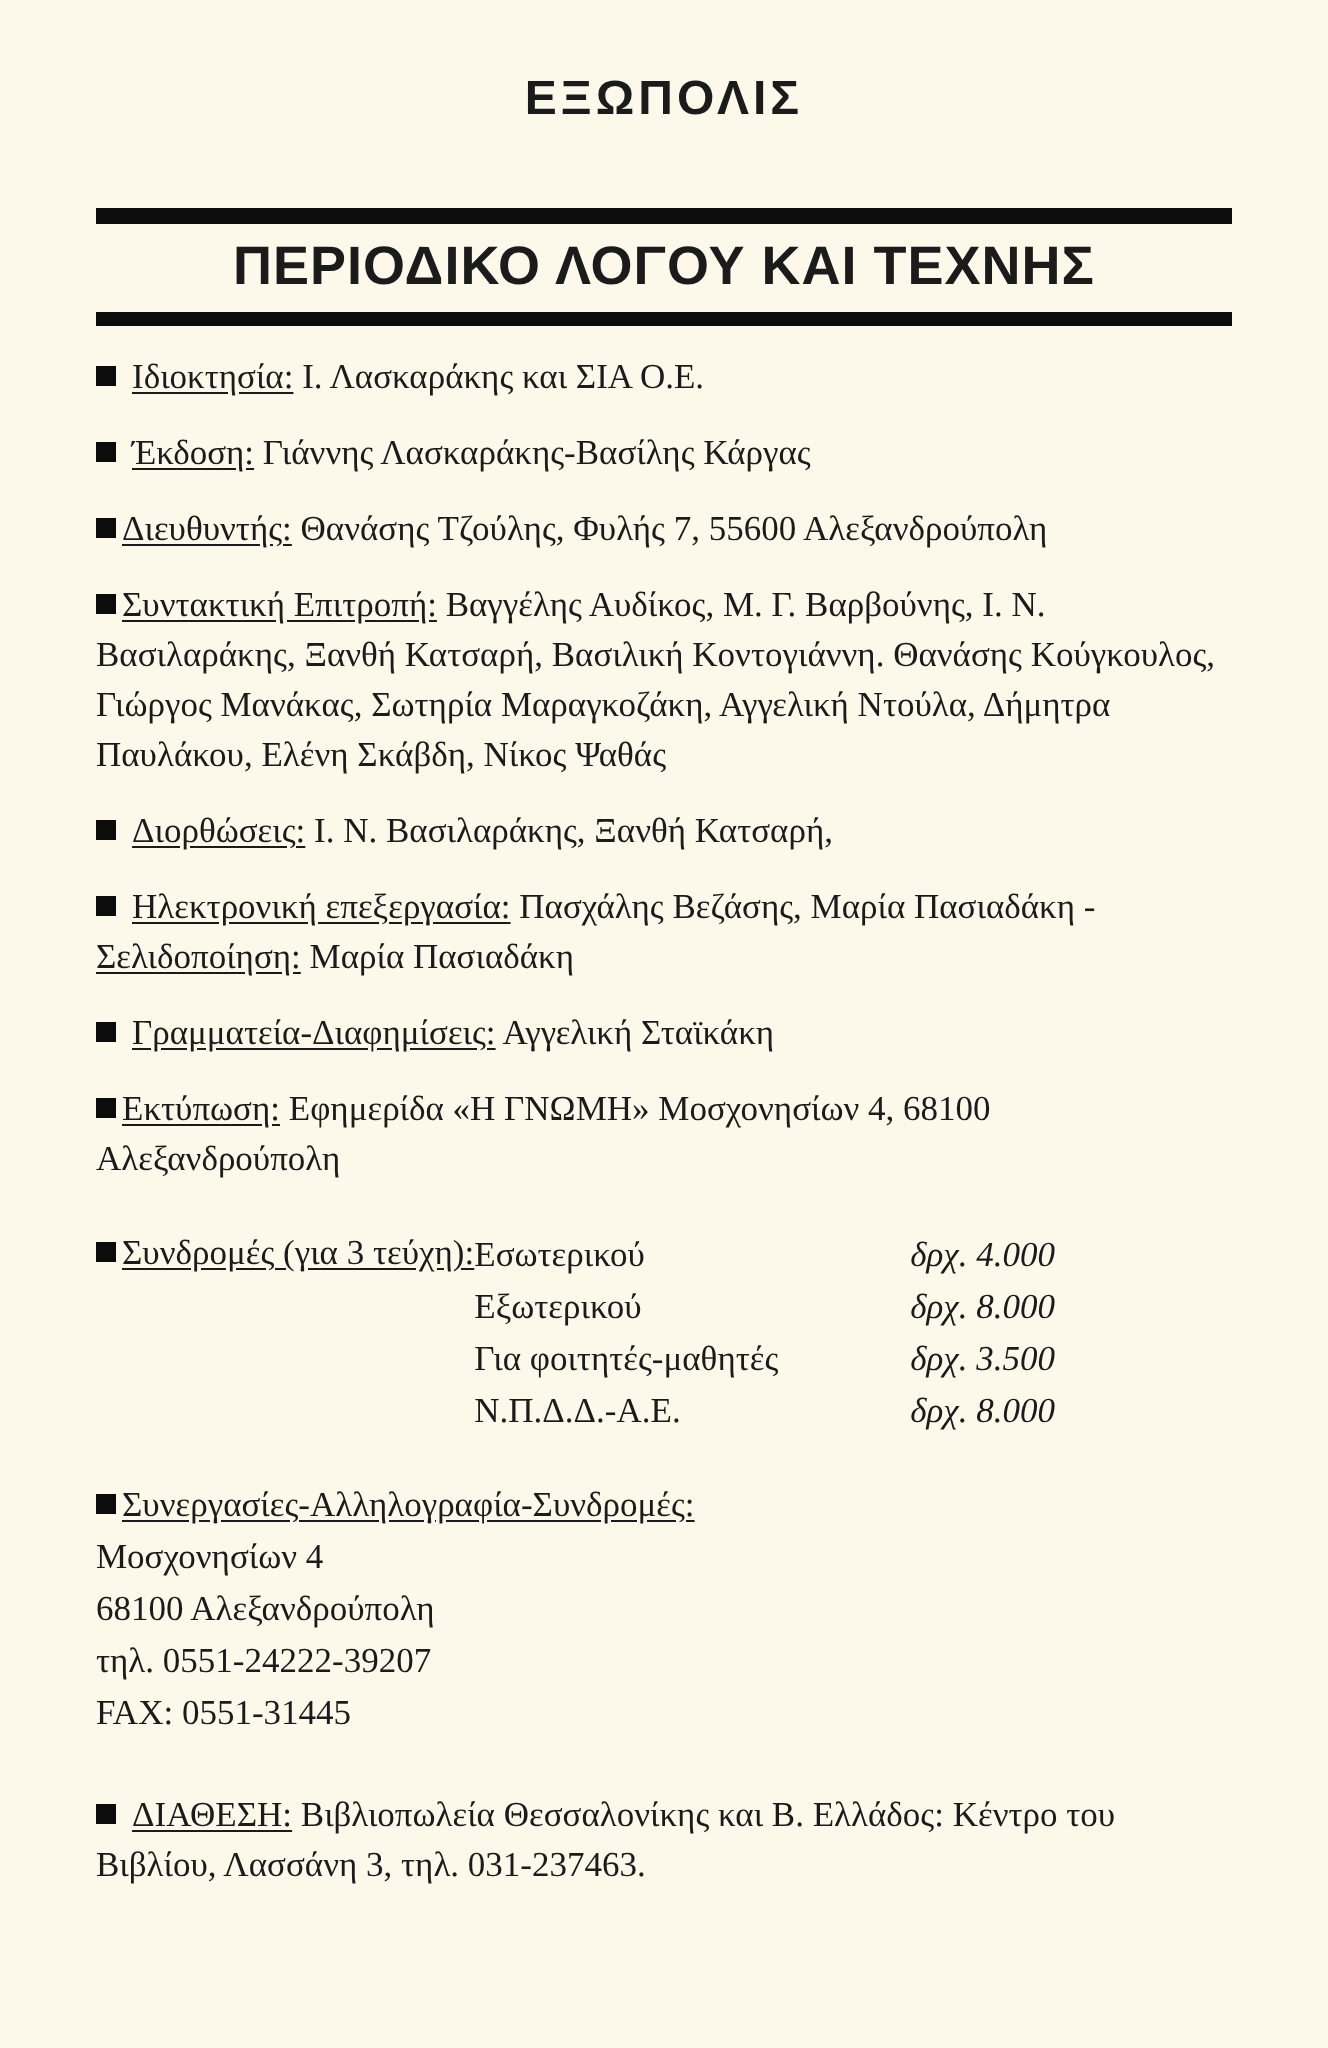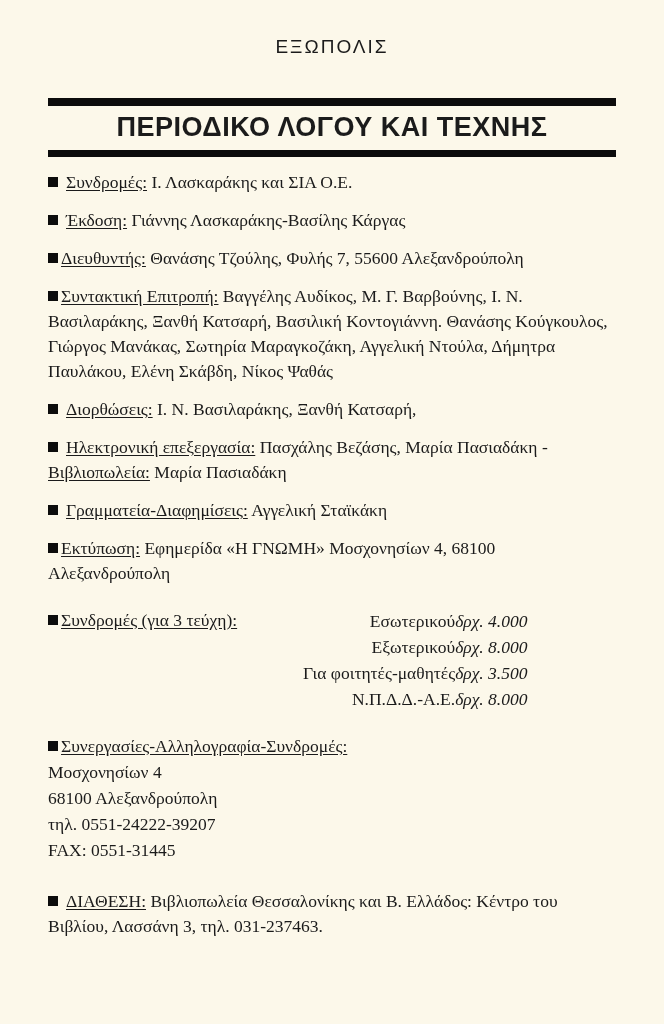--- a/index.html
+++ b/index.html
@@ -11,22 +11,22 @@
     overflow:hidden;
   }
   .paper{
     box-sizing:border-box;
     width:664px;height:1024px;
     padding:24px 48px 0 48px;
     position:relative;
   }
   .title{
     font-family:"Liberation Sans","DejaVu Sans",sans-serif;
-    font-weight:normal;
-    font-size:19px;
+    font-weight:bold;
+    font-size:24px;
     letter-spacing:2px;
     text-align:center;
     margin:12px 0 0 0;
   }
   .rule-top{height:8px;background:var(--bar,#0c0c0c);margin-top:40px;}
   .subtitle{
     font-family:"Liberation Sans","DejaVu Sans",sans-serif;
     font-weight:bold;
     font-size:27px;
     letter-spacing:0.5px;
@@ -44,21 +44,21 @@
     width:10px;height:10px;
     background:var(--bar,#0c0c0c);
     vertical-align:baseline;
     position:relative;top:-1px;
   }
   .sq-gap{margin-right:8px;}
   .sq-tight{margin-right:3px;}
   .lbl{text-decoration:underline;text-underline-offset:2px;}
   .line{margin:0;}
   
-  .subs{margin-top:22px;text-align:right;}
+  .subs{margin-top:22px;}
   .subs-flex{display:flex;align-items:flex-start;}
   .subs-label{flex:0 0 auto;white-space:nowrap;min-width:174px;}
   .subs-rows{flex:1 1 auto;}
   .subs-row{display:flex;line-height:26px;}
   .subs-cat{width:218px;}
   .subs-price{white-space:nowrap;font-style:italic;}
   
   .contact{margin-top:22px;}
   .contact-lines{width:490px;text-align:left;line-height:26px;}
   
@@ -72,21 +72,21 @@
 
 <div class="paper">
 
   <h1 class="title">ΕΞΩΠΟΛΙΣ</h1>
 
   <div class="rule-top"></div>
   <div class="subtitle">ΠΕΡΙΟΔΙΚΟ ΛΟΓΟΥ ΚΑΙ ΤΕΧΝΗΣ</div>
   <div class="rule-bottom"></div>
 
   <div class="entry">
-    <span class="sq sq-gap"></span><span class="lbl">Συνδρομές:</span>
+    <span class="sq sq-gap"></span><span class="lbl">Ιδιοκτησία:</span>
     <span>Ι. Λασκαράκης και ΣΙΑ Ο.Ε.</span>
   </div>
 
   <div class="entry">
     <span class="sq sq-gap"></span><span class="lbl">Έκδοση:</span>
     <span>Γιάννης Λασκαράκης-Βασίλης Κάργας</span>
   </div>
 
   <div class="entry">
     <span class="sq sq-tight"></span><span class="lbl">Διευθυντής:</span>
@@ -98,21 +98,21 @@
     <span>Βαγγέλης Αυδίκος, Μ. Γ. Βαρβούνης, Ι. Ν. Βασιλαράκης, Ξανθή Κατσαρή, Βασιλική Κοντογιάννη. Θανάσης Κούγκουλος, Γιώργος Μανάκας, Σωτηρία Μαραγκοζάκη, Αγγελική Ντούλα, Δήμητρα Παυλάκου, Ελένη Σκάβδη, Νίκος Ψαθάς</span>
   </div>
 
   <div class="entry">
     <span class="sq sq-gap"></span><span class="lbl">Διορθώσεις:</span>
     <span>Ι. Ν. Βασιλαράκης, Ξανθή Κατσαρή,</span>
   </div>
 
   <div class="entry">
     <span class="sq sq-gap"></span><span class="lbl">Ηλεκτρονική επεξεργασία:</span>
-    <span>Πασχάλης Βεζάσης, Μαρία Πασιαδάκη - </span><span class="lbl">Βιβλιοπωλεία:</span>
+    <span>Πασχάλης Βεζάσης, Μαρία Πασιαδάκη - </span><span class="lbl">Σελιδοποίηση:</span>
     <span>Μαρία Πασιαδάκη</span>
   </div>
 
   <div class="entry">
     <span class="sq sq-gap"></span><span class="lbl">Γραμματεία-Διαφημίσεις:</span>
     <span>Αγγελική Σταϊκάκη</span>
   </div>
 
   <div class="entry">
     <span class="sq sq-tight"></span><span class="lbl">Εκτύπωση:</span>

